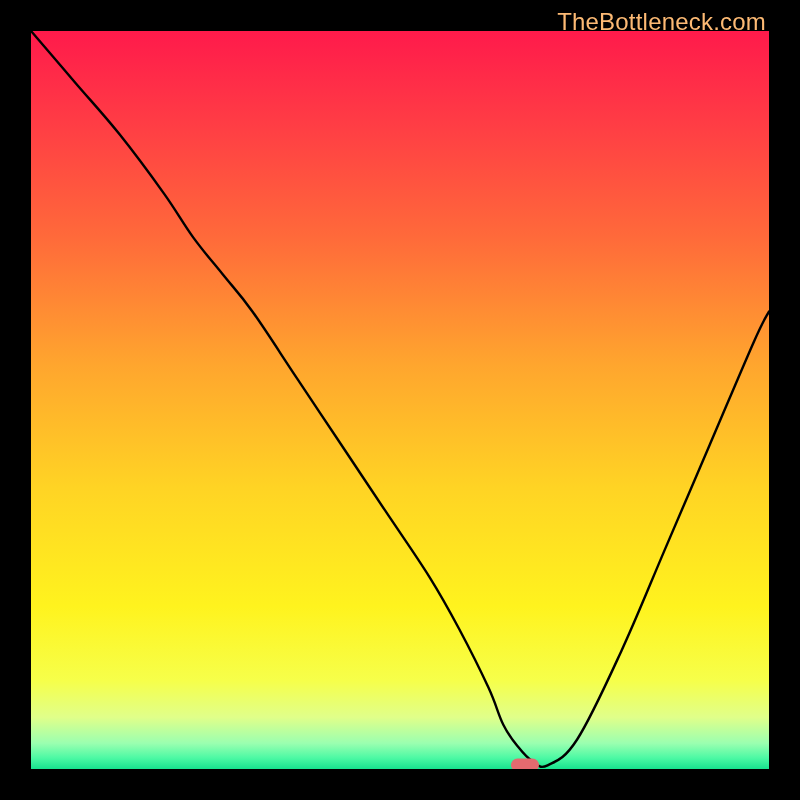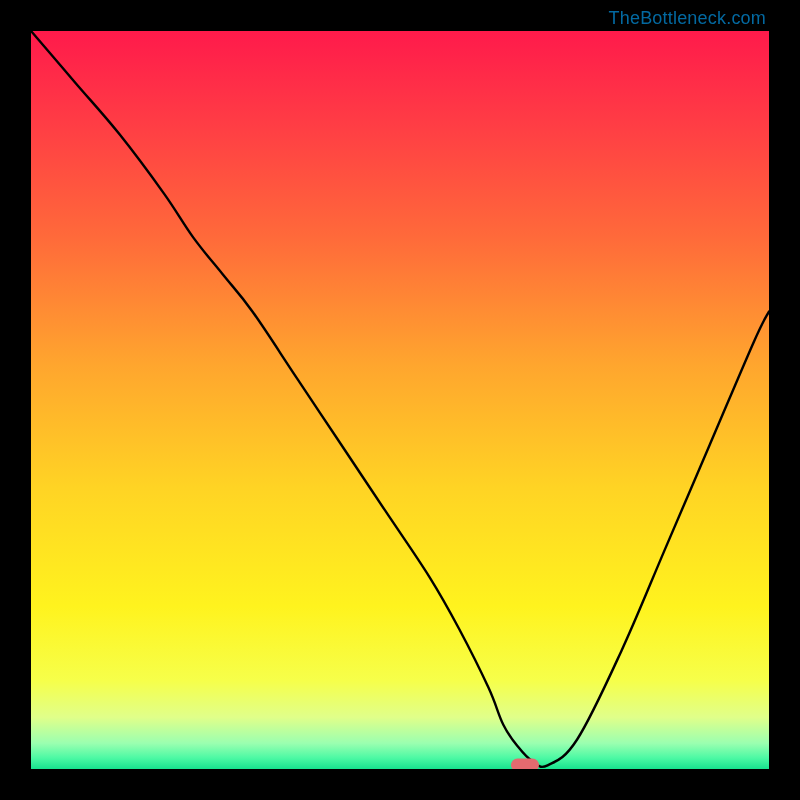--- a/index.html
+++ b/index.html
@@ -33,22 +33,22 @@
     position: absolute;
     inset: 0;
     width: 100%;
     height: 100%;
   }
   .watermark {
     position: absolute;
     top: 8px;
     right: 34px;
     font-family: Arial, Helvetica, sans-serif;
-    font-size: 18px;
-    color: #0369a1;
+    font-size: 24px;
+    color: #fdba74;
     letter-spacing: 0.2px;
   }
   .marker {
     position: absolute;
     width: 28px;
     height: 13px;
     border-radius: 7px;
     background: #e46a6f;
     transform: translate(-50%, -50%);
   }

